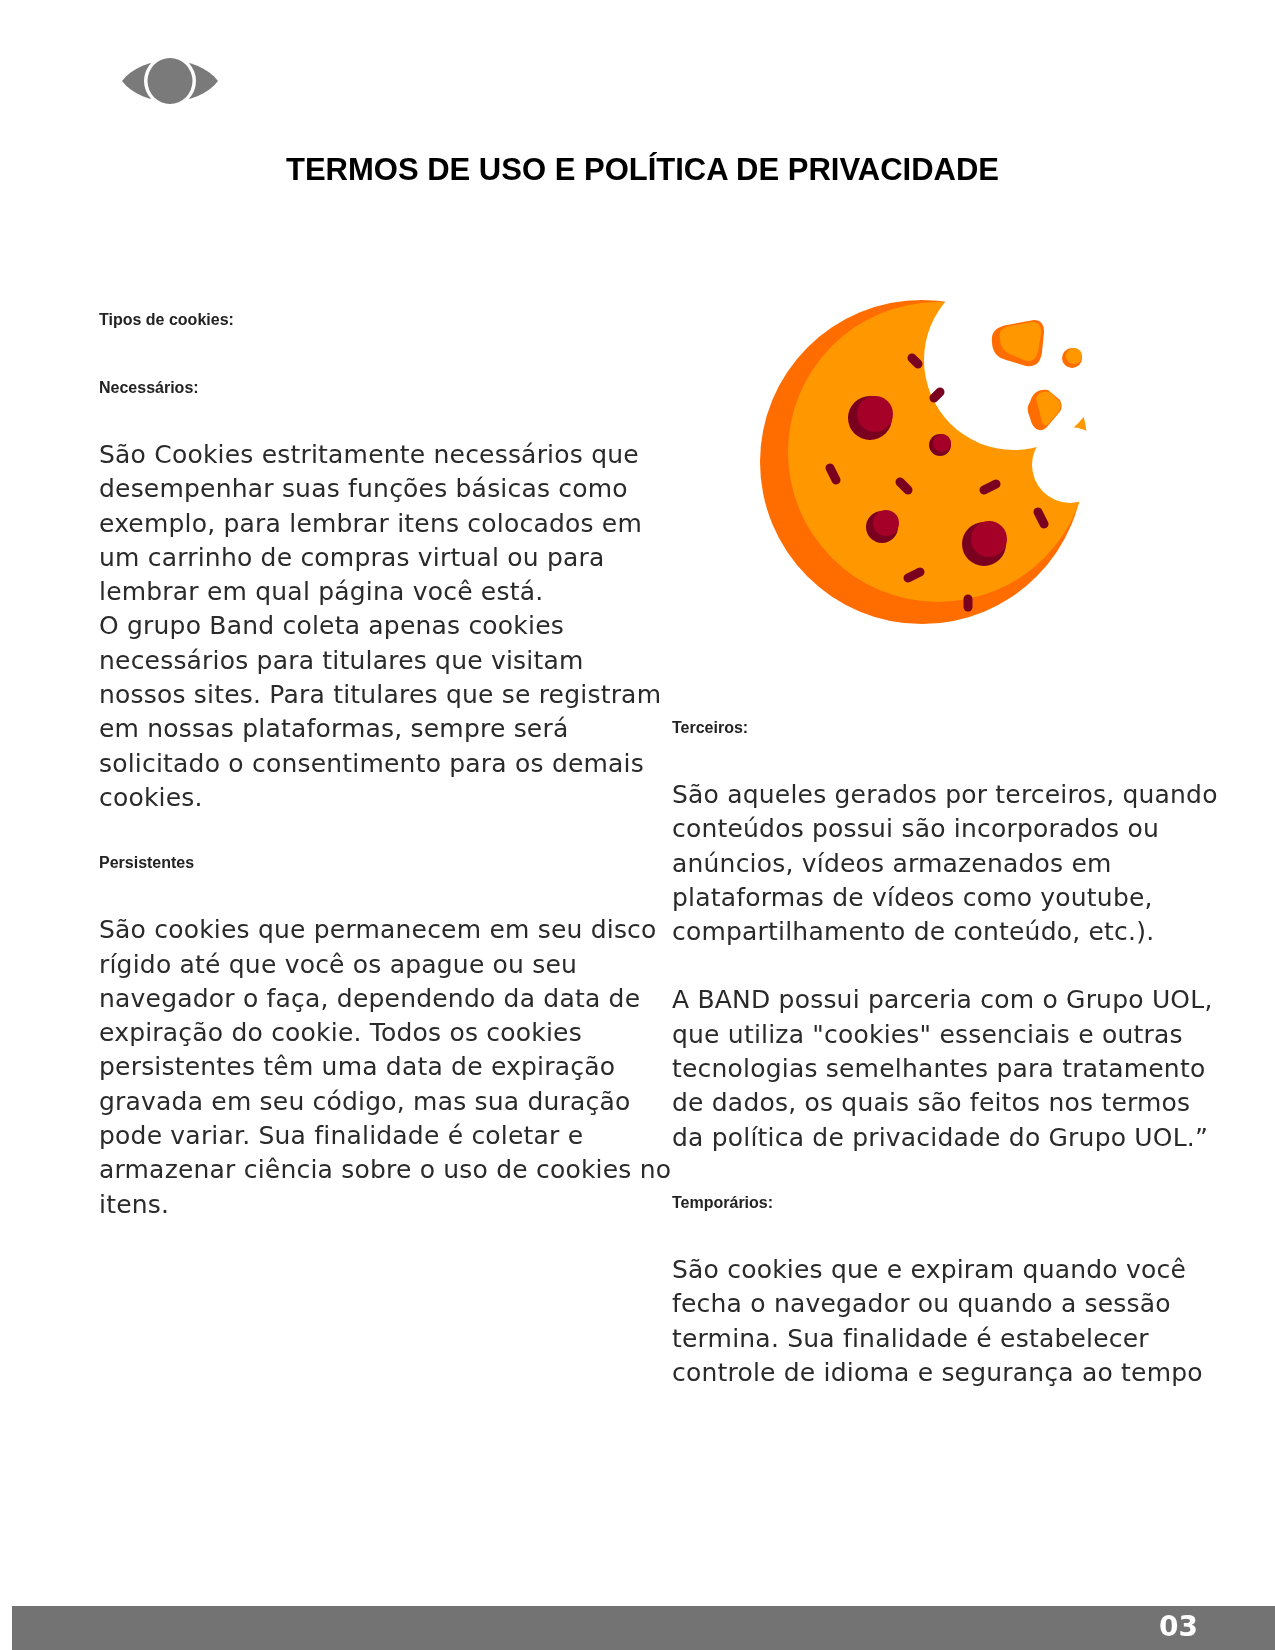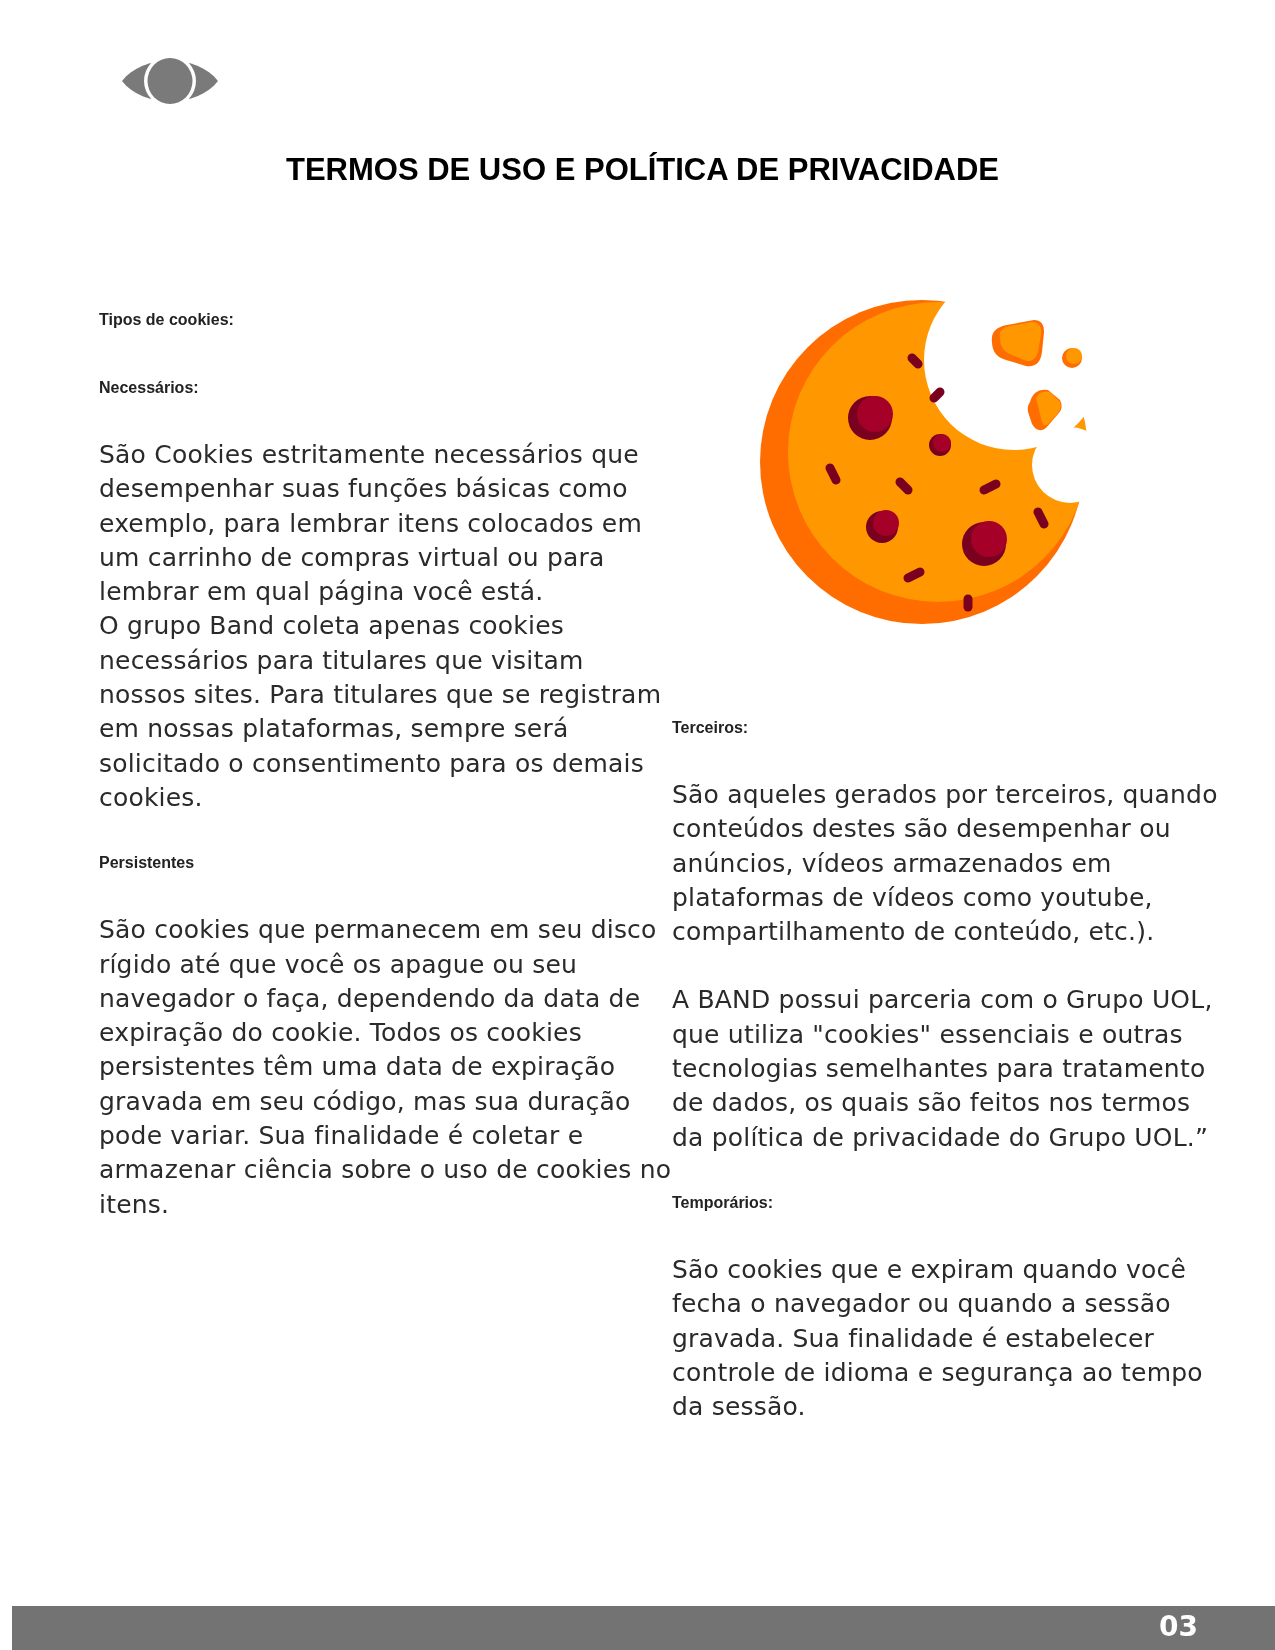--- a/index.html
+++ b/index.html
@@ -177,40 +177,39 @@
       <line x1="216" y1="309" x2="216" y2="317"></line>
     </g>
   </svg>
 </div>
 
 <div class="col col-right">
   <h3 class="section-heading">Terceiros:</h3>
   <div style="height:36px"></div>
   <p class="para" id="p-terceiros">
       <span class="ln">São aqueles gerados por terceiros, quando</span>
-      <span class="ln">conteúdos destes são desempenhar ou</span>
+      <span class="ln">conteúdos possui são incorporados ou</span>
       <span class="ln">anúncios, vídeos armazenados em</span>
       <span class="ln">plataformas de vídeos como youtube,</span>
       <span class="ln">compartilhamento de conteúdo, etc.).</span>
     </p>
   <div style="height:34px"></div>
   <p class="para" id="p-uol">
       <span class="ln">A BAND possui parceria com o Grupo UOL,</span>
       <span class="ln">que utiliza "cookies" essenciais e outras</span>
       <span class="ln">tecnologias semelhantes para tratamento</span>
       <span class="ln">de dados, os quais são feitos nos termos</span>
       <span class="ln">da política de privacidade do Grupo UOL.”</span>
     </p>
   <div style="height:34px"></div>
   <h3 class="section-heading">Temporários:</h3>
   <div style="height:36px"></div>
   <p class="para" id="p-temporarios">
       <span class="ln">São cookies que e expiram quando você</span>
       <span class="ln">fecha o navegador ou quando a sessão</span>
-      <span class="ln">gravada. Sua finalidade é estabelecer</span>
+      <span class="ln">termina. Sua finalidade é estabelecer</span>
       <span class="ln">controle de idioma e segurança ao tempo</span>
-      <span class="ln">da sessão.</span>
     </p>
 </div>
 
 <div class="footer-bar">
   <span class="page-number">03</span>
 </div>
 
 </body></html>

